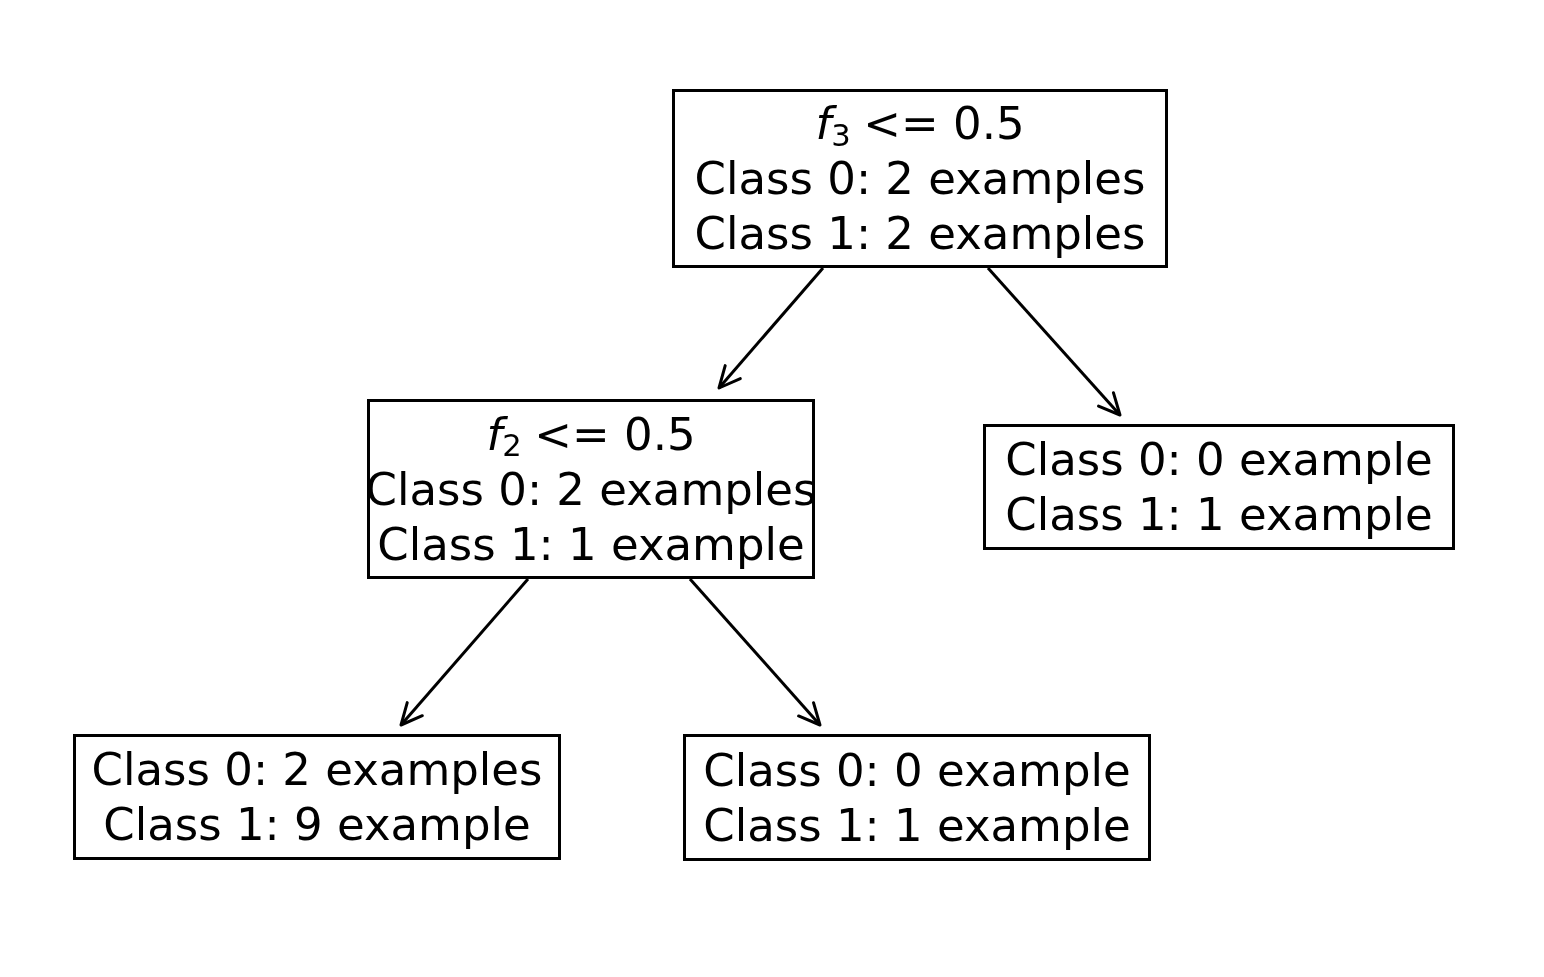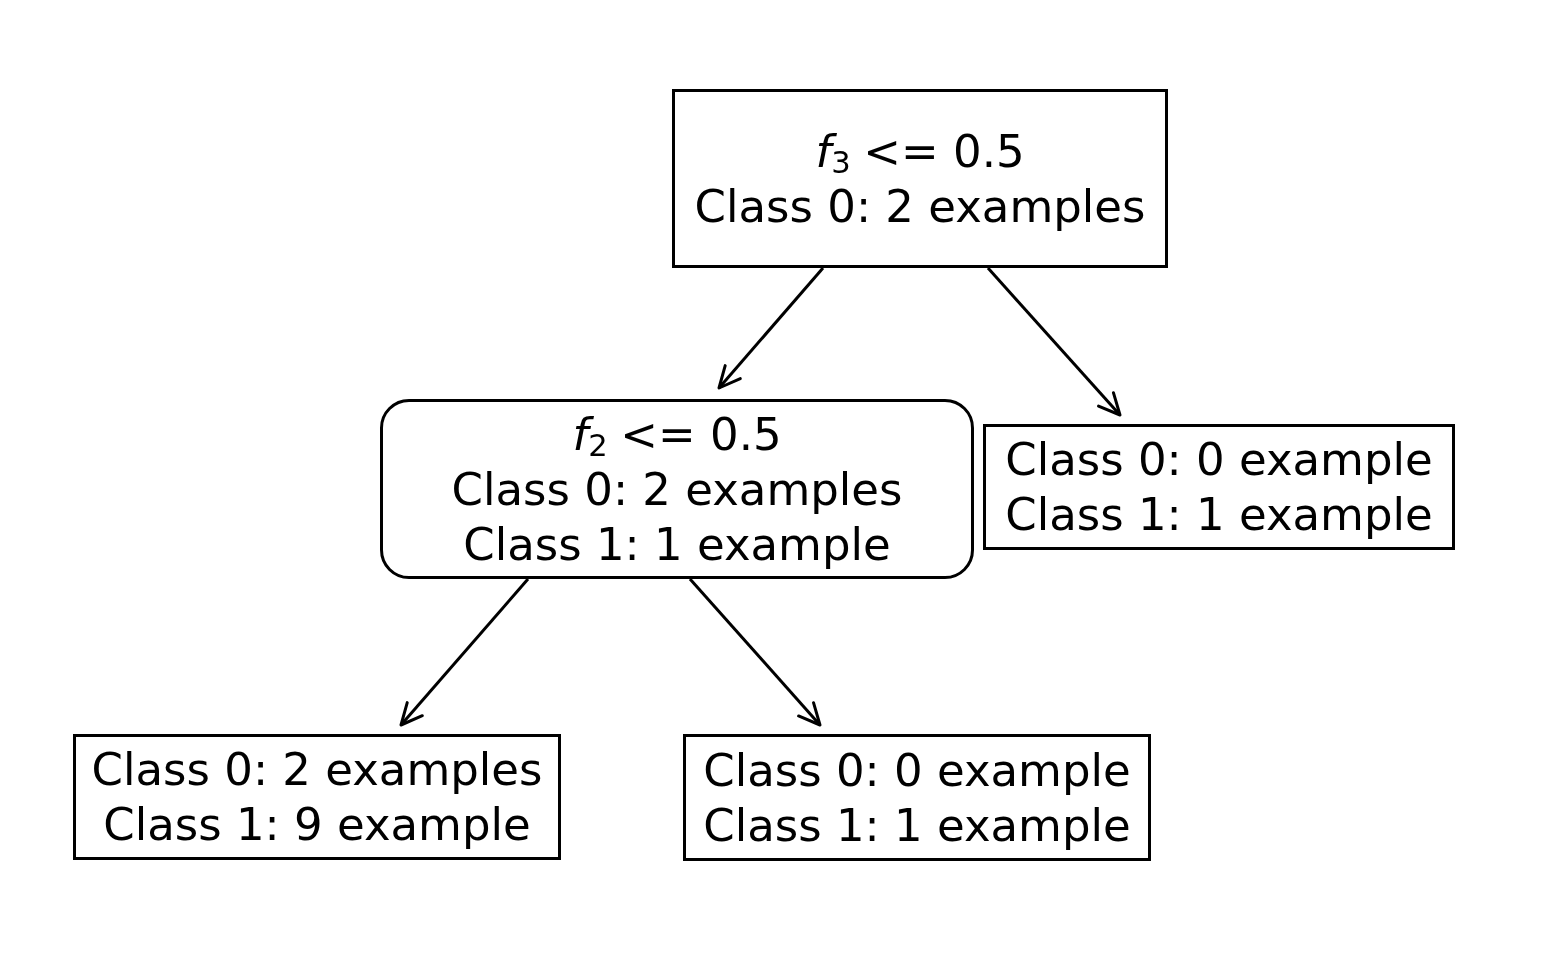--- a/index.html
+++ b/index.html
@@ -32,21 +32,21 @@
     display: flex;
     flex-direction: column;
     justify-content: center;
     align-items: center;
     text-align: right;
     font-size: 45px;
     line-height: 55px;
     white-space: nowrap;
   }
   .node-root   { left: 672px; top:  89px; width: 496px; height: 179px; }
-  .node-split2 { left: 380px; top: 399px; width: 594px; height: 180px; border-radius: 29px; }
+  .node-split2 { left: 367px; top: 399px; width: 448px; height: 180px; }
   .node-leaf-right  { left: 983px; top: 424px; width: 472px; height: 126px; }
   .node-leaf-left   { left:  73px; top: 734px; width: 488px; height: 126px; }
   .node-leaf-middle { left: 683px; top: 734px; width: 468px; height: 127px; }
   .mvar {
     font-style: italic;
   }
   .msub {
     font-style: normal;
     font-size: 0.68em;
     line-height: 0;
@@ -73,20 +73,21 @@
     <line x1="988" y1="268" x2="1120" y2="415" stroke="#000000" stroke-width="3" marker-end="url(#arrowhead)"></line>
     <line x1="528" y1="579" x2="401" y2="725" stroke="#000000" stroke-width="3" marker-end="url(#arrowhead)"></line>
     <line x1="690" y1="579" x2="820" y2="725" stroke="#000000" stroke-width="3" marker-end="url(#arrowhead)"></line>
   </svg>
 
   <div class="node node-root">
     <div class="line">
       <span class="mvar">f</span><span class="msub">3</span><span class="mcomp">&lt;= 0.5</span>
     </div>
     <div class="line">Class 0: 2 examples</div>
+    <div class="line">Class 1: 2 examples</div>
   </div>
 
   <div class="node node-split2">
     <div class="line">
       <span class="mvar">f</span><span class="msub">2</span><span class="mcomp">&lt;= 0.5</span>
     </div>
     <div class="line">Class 0: 2 examples</div>
     <div class="line">Class 1: 1 example</div>
   </div>
 

